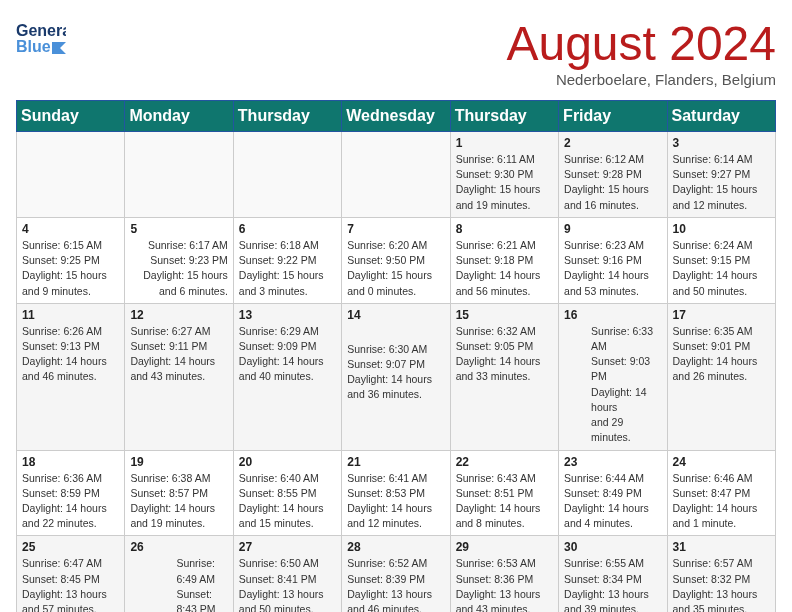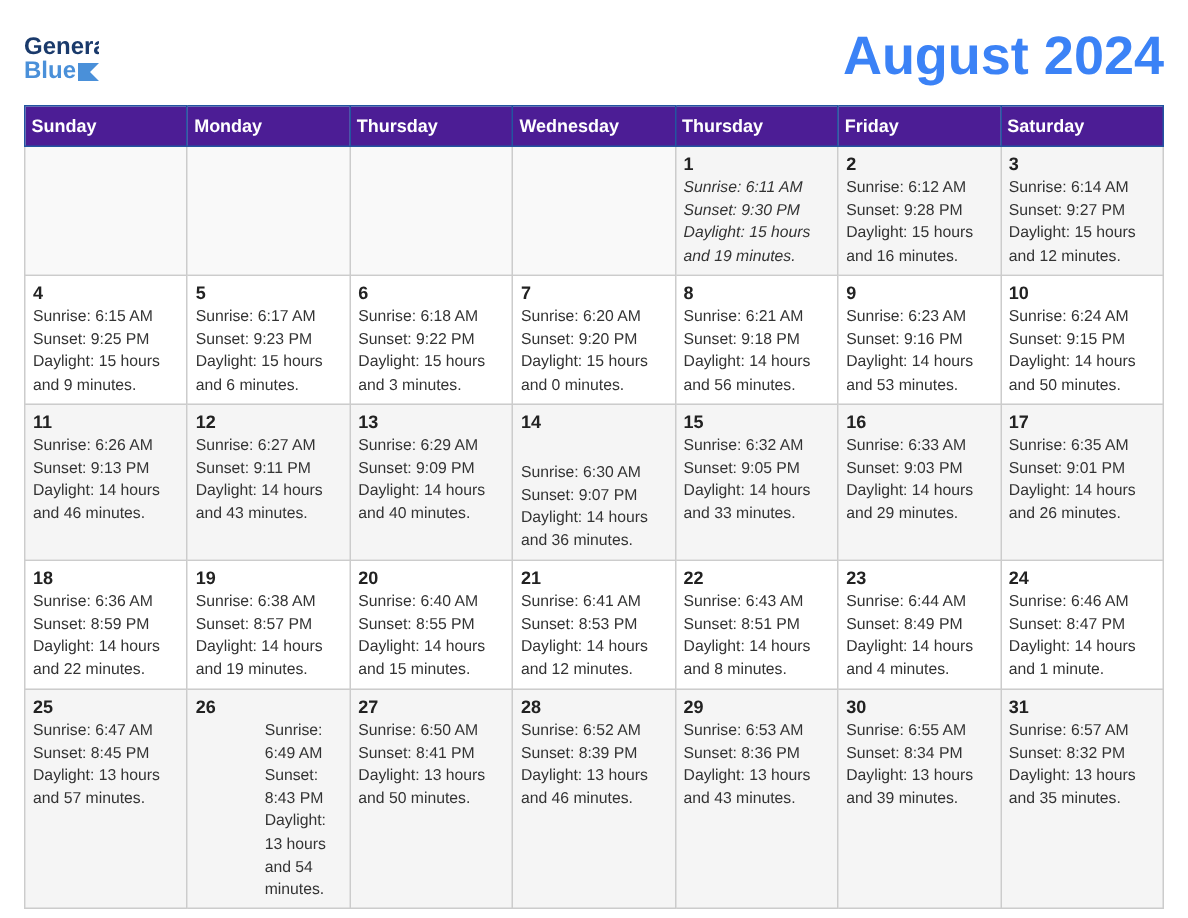--- a/index.html
+++ b/index.html
@@ -18,39 +18,39 @@
     }
     .logo {
       display: flex;
       flex-direction: column;
       align-items: flex-start;
     }
     .title-block {
       text-align: right;
     }
     .month-year {
-      font-size: 36px;
-      font-weight: bold;
-      color: #3b82f6;
+      font-size: 48px;
+      font-weight: normal;
+      color: #b91c1c;
     }
     .location {
       font-size: 15px;
       color: #555;
     }
     .calendar {
       width: 100%;
       border-collapse: collapse;
       font-size: 11px;
     }
     .calendar th {
-      background: #4c1d95;
+      background: #0f766e;
       color: #fff;
       padding: 6px 4px;
       text-align: left;
-      font-size: 12px;
+      font-size: 16px;
       font-weight: bold;
       border: 1px solid #2255a0;
     }
     .calendar td {
       border: 1px solid #ccc;
       padding: 4px 5px;
       vertical-align: top;
       background: #fff;
       width: 107px;
       min-height: 70px;
@@ -90,20 +90,21 @@
     <div style="display:flex;align-items:center;gap:0;">
       <svg width="50" height="42" viewBox="0 0 50 42">
         <text x="0" y="20" font-family="Arial" font-size="16" font-weight="bold" fill="#1a3a6b">General</text>
         <text x="0" y="36" font-family="Arial" font-size="16" font-weight="bold" fill="#4a90d9">Blue</text>
         <polygon points="36,26 50,26 44,32 50,38 36,38" fill="#4a90d9"></polygon>
       </svg>
     </div>
   </div>
   <div class="title-block">
     <div class="month-year">August 2024</div>
+    <div class="location">Nederboelare, Flanders, Belgium</div>
   </div>
 </div>
 
 <table class="calendar">
   <thead>
     <tr>
     <th>Sunday</th>
         <th>Monday</th>
         <th>Thursday</th>
         <th>Wednesday</th>
@@ -113,21 +114,21 @@
       </tr>
   </thead>
   <tbody id="calendar-body">
   <tr>
         <td class="empty-cell"></td>
         <td class="empty-cell"></td>
         <td class="empty-cell"></td>
         <td class="empty-cell"></td>
         <td>
           <span class="day-num">1</span>
-          <div class="day-info" style="white-space: pre-line; font-style: italic;">Sunrise: 6:11 AM
+          <div class="day-info" style="white-space: pre-line;">Sunrise: 6:11 AM
 Sunset: 9:30 PM
 Daylight: 15 hours
 and 19 minutes.</div>
         </td>
         <td>
           <span class="day-num">2</span>
           <div class="day-info" style="white-space: pre-line;">Sunrise: 6:12 AM
 Sunset: 9:28 PM
 Daylight: 15 hours
 and 16 minutes.</div>
@@ -143,36 +144,36 @@
       <tr>
         <td>
           <span class="day-num">4</span>
           <div class="day-info" style="white-space: pre-line;">Sunrise: 6:15 AM
 Sunset: 9:25 PM
 Daylight: 15 hours
 and 9 minutes.</div>
         </td>
         <td>
           <span class="day-num">5</span>
-          <div class="day-info" style="white-space: pre-line;">Sunrise: 6:17 AM
+          <div class="day-info" style="white-space: pre-line; text-align: right;">Sunrise: 6:17 AM
 Sunset: 9:23 PM
 Daylight: 15 hours
 and 6 minutes.</div>
         </td>
         <td>
           <span class="day-num">6</span>
           <div class="day-info" style="white-space: pre-line;">Sunrise: 6:18 AM
 Sunset: 9:22 PM
 Daylight: 15 hours
 and 3 minutes.</div>
         </td>
         <td>
           <span class="day-num">7</span>
           <div class="day-info" style="white-space: pre-line;">Sunrise: 6:20 AM
-Sunset: 9:20 PM
+Sunset: 9:50 PM
 Daylight: 15 hours
 and 0 minutes.</div>
         </td>
         <td>
           <span class="day-num">8</span>
           <div class="day-info" style="white-space: pre-line;">Sunrise: 6:21 AM
 Sunset: 9:18 PM
 Daylight: 14 hours
 and 56 minutes.</div>
         </td>
@@ -222,21 +223,21 @@
         </td>
         <td>
           <span class="day-num">15</span>
           <div class="day-info" style="white-space: pre-line;">Sunrise: 6:32 AM
 Sunset: 9:05 PM
 Daylight: 14 hours
 and 33 minutes.</div>
         </td>
         <td>
           <span class="day-num">16</span>
-          <div class="day-info" style="white-space: pre-line;">Sunrise: 6:33 AM
+          <div class="day-info" style="white-space: pre-line; margin-left: 27px;">Sunrise: 6:33 AM
 Sunset: 9:03 PM
 Daylight: 14 hours
 and 29 minutes.</div>
         </td>
         <td>
           <span class="day-num">17</span>
           <div class="day-info" style="white-space: pre-line;">Sunrise: 6:35 AM
 Sunset: 9:01 PM
 Daylight: 14 hours
 and 26 minutes.</div>

